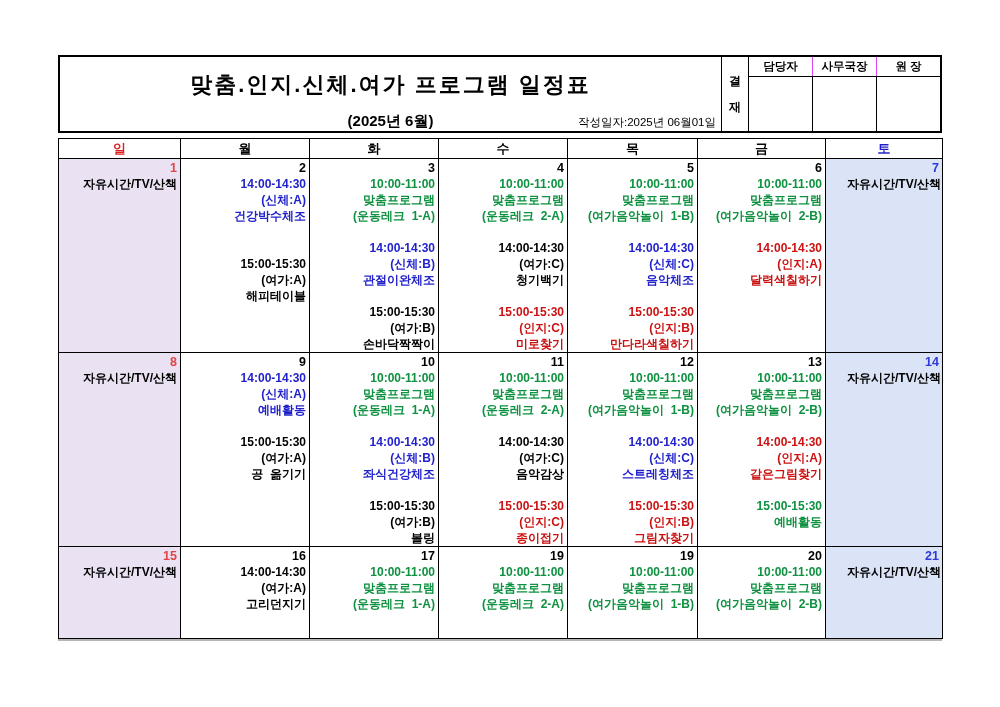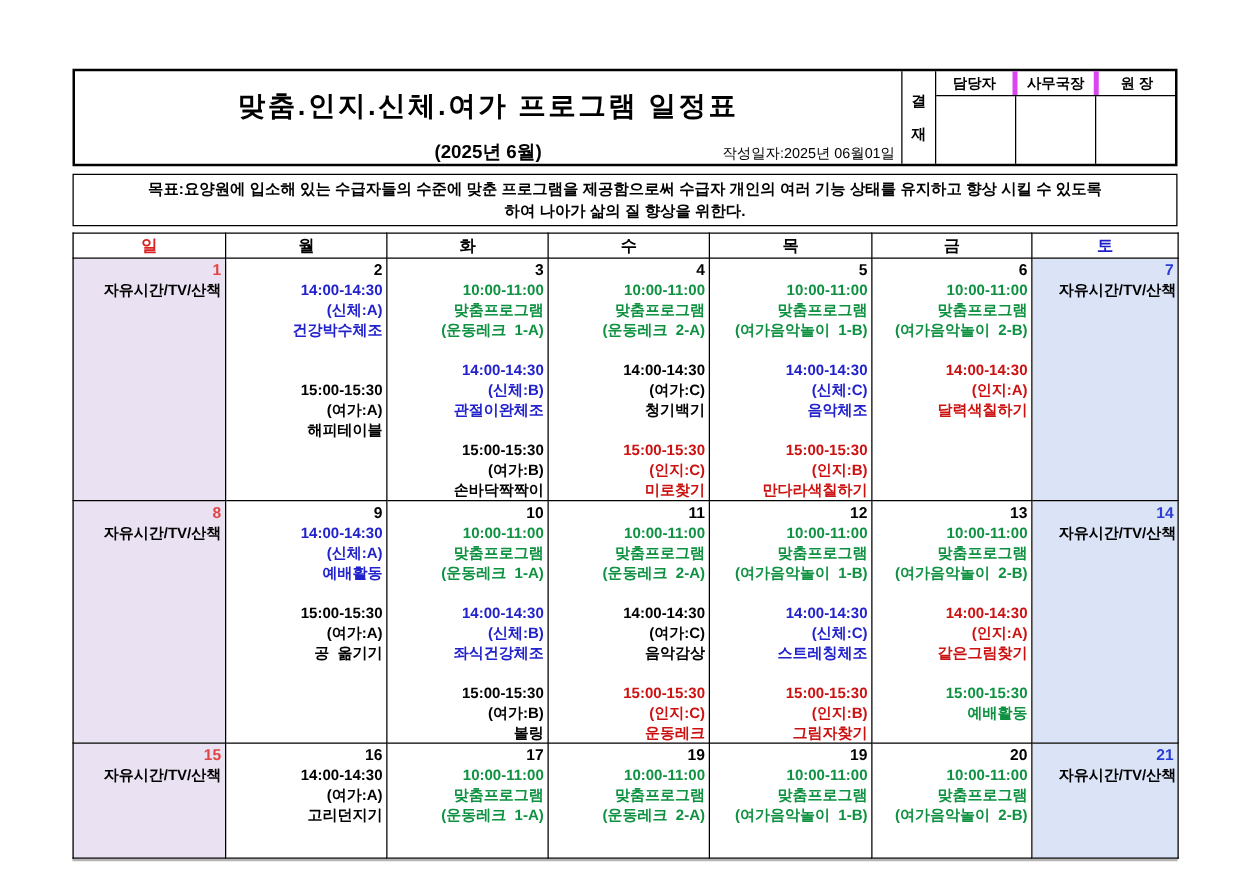--- a/index.html
+++ b/index.html
@@ -16,21 +16,21 @@
   .hdr{display:flex; height:78px; border:2px solid #000;}
   .title-area{flex:1; position:relative; border-right:1.5px solid #000;}
   .doc-title{text-align:center; margin-top:13px; font-size:22px; font-weight:bold; letter-spacing:2px;}
   .doc-subtitle{text-align:center; font-size:15px; font-weight:bold; margin-top:12px;}
   .written-date{position:absolute; right:5px; bottom:1px; font-size:11.5px; font-weight:normal;}
   .approval{width:218px; display:flex;}
   .stamp-col{width:27px; border-right:1px solid #000; display:flex; flex-direction:column;
     align-items:center; justify-content:center; gap:9px; font-size:12px; font-weight:bold;}
   .appr-cols{flex:1; display:flex; flex-direction:column;}
   .appr-head{display:flex; height:20px; border-bottom:1px solid #000;}
-  .appr-head .ac{flex:1; border-right:4px solid #d946ef; display:flex; align-items:center;
+  .appr-head .ac{flex:1; border-right:1px solid #d946ef; display:flex; align-items:center;
     justify-content:center; font-size:11.5px; font-weight:bold;}
   .appr-body{flex:1; display:flex;}
   .appr-body .ac{flex:1; border-right:1px solid #000;}
   .ac:last-child{border-right:none;}
 
   
   .goal{margin-top:6px; border:1.5px solid #000; height:42px; display:flex; flex-direction:column;
     justify-content:center; text-align:center; font-size:12.3px; font-weight:bold; line-height:18px;}
 
   
@@ -77,24 +77,20 @@
         </div>
         <div class="appr-body">
           <div class="ac"></div>
           <div class="ac"></div>
           <div class="ac"></div>
         </div>
       </div>
     </div>
   </div>
 
-  <div class="goal">
-    <div>목표:요양원에  입소해  있는  수급자들의  수준에  맞춘  프로그램을  제공함으로써  수급자  개인의  여러  기능  상태를  유지하고  향상  시킬  수  있도록</div>
-    <div>하여  나아가  삶의  질  향상을  위한다.</div>
-  </div>
 
   <div class="calwrap">
     <table class="cal">
       <colgroup>
         <col class="c0">
           <col class="c1">
           <col class="c2">
           <col class="c3">
         <col class="c4">
           <col class="c5">
@@ -219,21 +215,21 @@
               <div class="line c-green">10:00-11:00</div>
               <div class="line c-green">맞춤프로그램</div>
               <div class="line c-green">(운동레크  2-A)</div>
               <div class="line">&nbsp;</div>
               <div class="line c-black">14:00-14:30</div>
               <div class="line c-black">(여가:C)</div>
               <div class="line c-black">음악감상</div>
               <div class="line">&nbsp;</div>
               <div class="line c-red">15:00-15:30</div>
               <div class="line c-red">(인지:C)</div>
-              <div class="line c-red">운동레크</div>
+              <div class="line c-red">종이접기</div>
             </td>
             <td class="day">
               <div class="num n-black">12</div>
               <div class="line c-green">10:00-11:00</div>
               <div class="line c-green">맞춤프로그램</div>
               <div class="line c-green">(여가음악놀이  1-B)</div>
               <div class="line">&nbsp;</div>
               <div class="line c-blue">14:00-14:30</div>
               <div class="line c-blue">(신체:C)</div>
               <div class="line c-blue">스트레칭체조</div>

